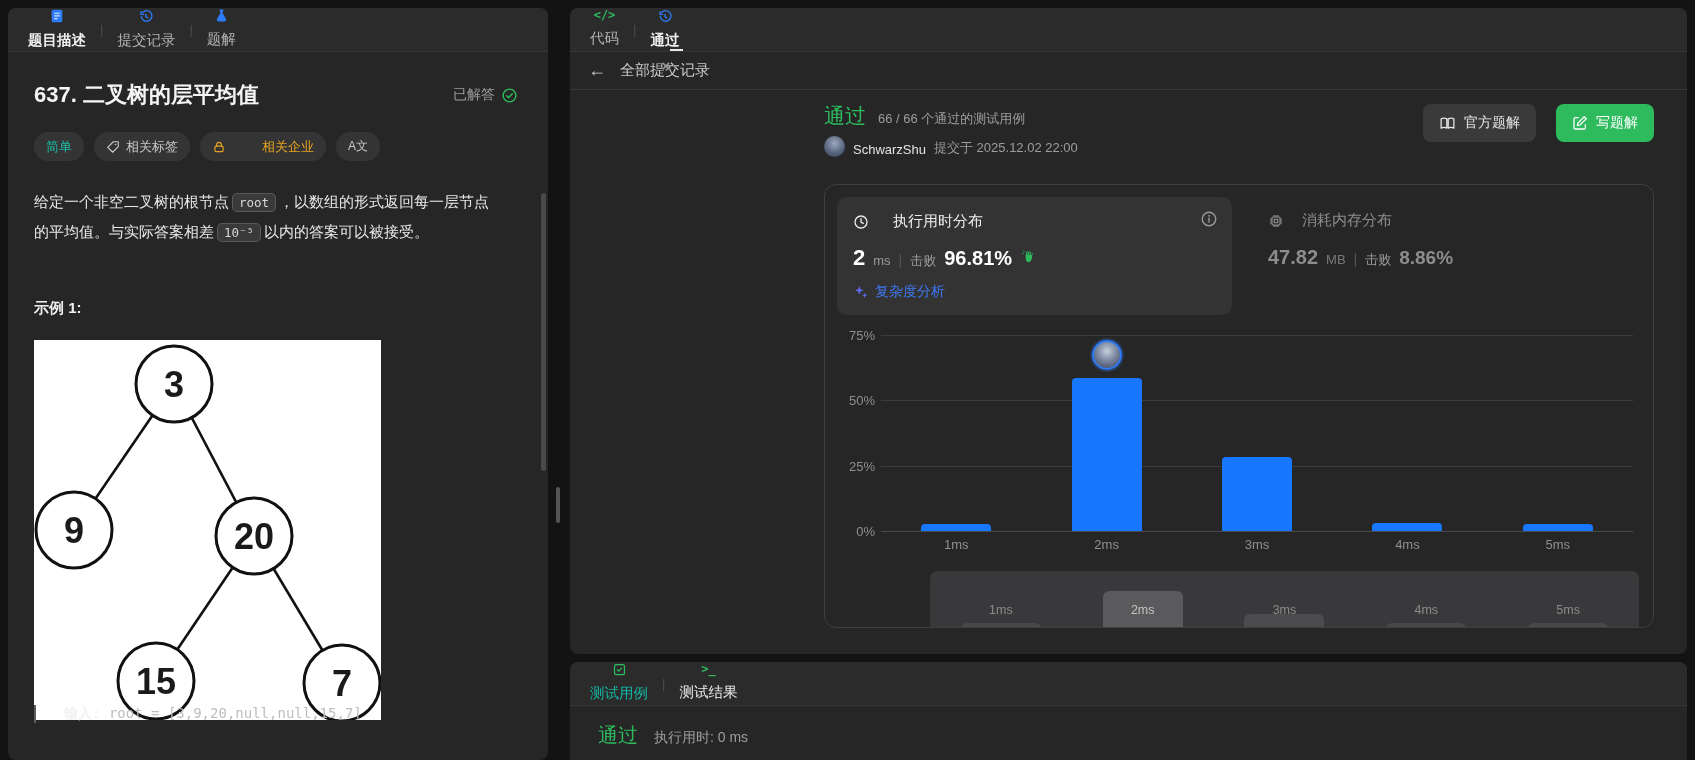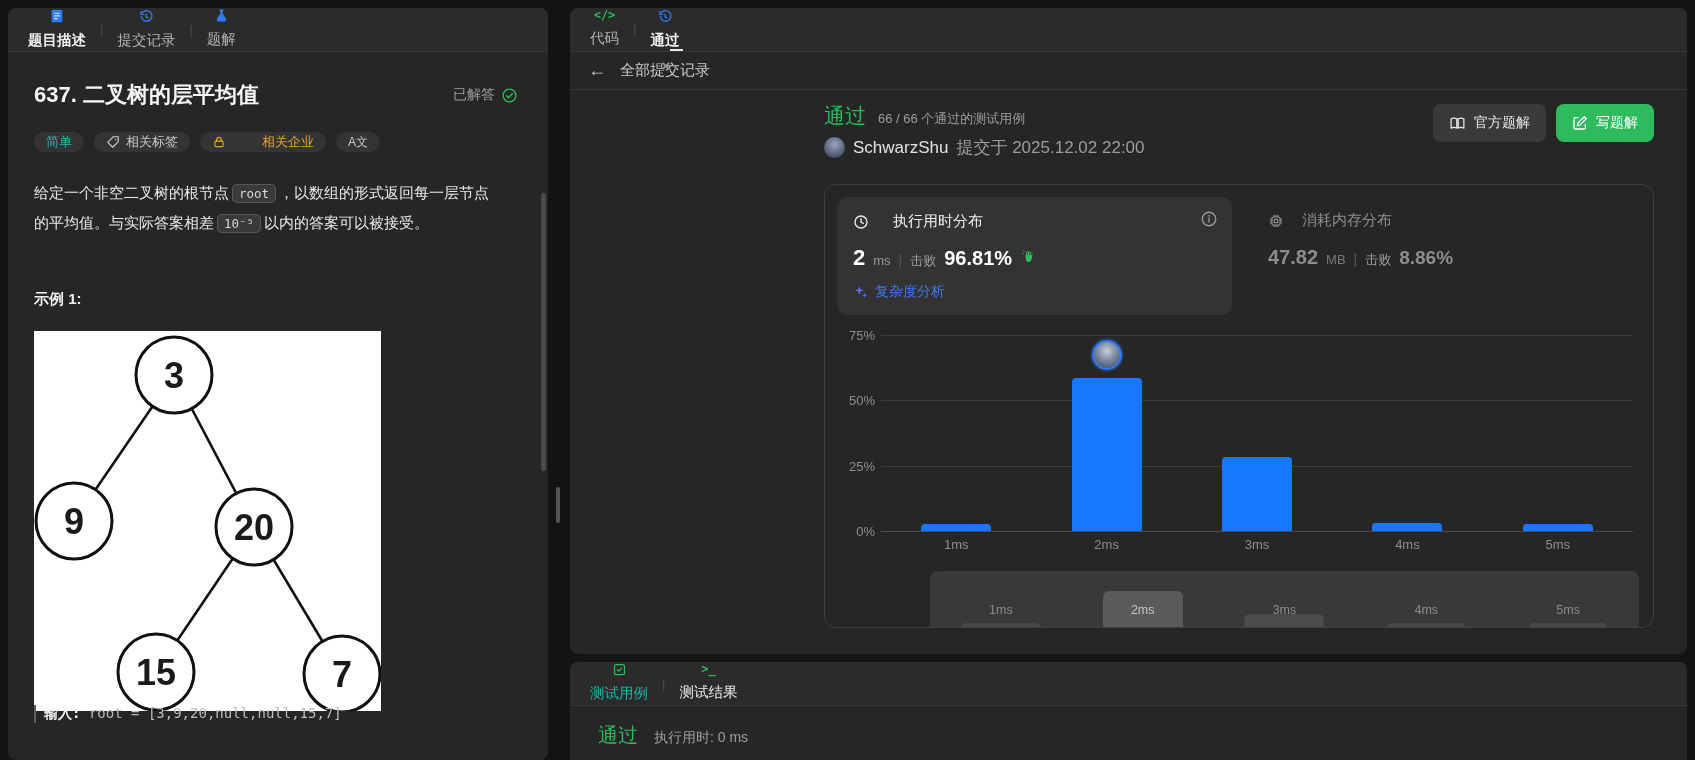--- a/index.html
+++ b/index.html
@@ -20,53 +20,53 @@
   .tab.active .underline { position:absolute; left:24px; right:0; bottom:0; height:2px; background:#e8e8e8; }
   .tab-divider { color:#4d4d4d; font-size:13px; }
   .close-x { color:#9a9a9a; font-size:15px; margin-left:2px; cursor:pointer; }
 
   
   .lp-body { padding:0 26px; position:relative; }
   .lp-title-row { display:flex; justify-content:space-between; align-items:center; margin-top:28px; }
   .lp-title { font-size:22px; font-weight:bold; color:#f5f5f5; }
   .solved { display:flex; align-items:center; gap:6px; color:#9d9d9d; font-size:14px; margin-right:4px; }
   .pill-row { display:flex; gap:10px; margin-top:22px; }
-  .pill { display:flex; align-items:center; gap:6px; height:20px; padding:0 12px;
+  .pill { display:flex; align-items:center; gap:6px; height:29px; padding:0 12px;
     background:#343434; border-radius:14px; font-size:13px; color:#c9c9c9; cursor:pointer; }
   .pill.easy { color:#1fbba6; }
   .pill.company { color:#e7a41f;gap:36px; }
   .desc { margin-top:26px; font-size:15px; line-height:29px; color:#e8e8e8; max-width:470px; }
   .chip { font-family:"DejaVu Sans Mono","Liberation Mono",monospace; font-size:12.5px;
     background:#3a3a3a; border:1px solid rgba(255,255,255,0.16); border-radius:5px;
     padding:1px 6px; color:#d7d7d7; margin:0 3px; }
   .example-h { margin-top:52px; font-size:15px; font-weight:bold; color:#f0f0f0; }
   .tree-wrap { margin-top:22px; width:347px; height:380px; background:#ffffff; }
   .io-line { position:absolute; left:26px; top:697px; border-left:2px solid #5e5e5e;
-    padding-left:8px; font-family:"DejaVu Sans Mono","Liberation Mono",monospace;
+    padding-left:28px; font-family:"DejaVu Sans Mono","Liberation Mono",monospace;
     font-size:14px; color:#bdbdbd; white-space:nowrap; }
   .io-line b { color:#f2f2f2; }
   .lp-scrollbar { position:absolute; right:2px; top:185px; width:5px; height:278px;
     background:#4a4a4a; border-radius:3px; }
   .resize-handle { position:absolute; left:556px; top:487px; width:4px; height:36px;
     background:#555; border-radius:2px; cursor:col-resize; }
 
   
   .rp-header { display:flex; align-items:center; gap:14px; height:38px; padding:0 18px;
     border-bottom:1px solid #383838; color:#c9c9c9; font-size:15px; }
   .back-arrow { font-size:18px; cursor:pointer; color:#c9c9c9; }
   .rp-content { position:relative; height:556px; }
   .sub-status-row { position:absolute; left:254px; top:12px; display:flex; align-items:baseline; gap:12px; }
   .sub-status { color:#2dbb5e; font-size:21px; }
   .sub-cases { color:#9d9d9d; font-size:13px; }
-  .sub-author-row { position:absolute; left:254px; top:46px; display:flex; align-items:center; gap:8px;
-    font-size:17px; color:#9d9d9d; }
+  .sub-author-row { position:absolute; left:254px; top:46px; display:flex; align-items:flex-end; gap:8px;
+    font-size:13px; color:#9d9d9d; }
   .sub-author-row .name { color:#e3e3e3; }
   .avatar-sm { width:21px; height:21px; border-radius:50%;
     background:radial-gradient(circle at 50% 35%, #9aa7bd 0%, #5a6780 55%, #323b52 100%); }
-  .btn-row { position:absolute; right:33px; top:14px; display:flex; gap:10px; }
+  .btn-row { position:absolute; right:33px; top:14px; display:flex; gap:20px; }
   .btn { display:flex; align-items:center; gap:8px; height:38px; padding:0 16px;
     border-radius:8px; font-size:14px; cursor:pointer; border:none; }
   .btn.ghost { background:#3a3a3a; color:#e6e6e6; }
   .btn.primary { background:#2dbb5e; color:#ffffff; }
 
   .sub-card { position:absolute; left:254px; top:94px; width:830px; height:444px;
     border:1px solid #3f3f3f; border-radius:12px; overflow:hidden; }
   .stat-block { position:absolute; left:12px; top:12px; width:395px; height:118px;
     background:#333333; border-radius:10px; padding:15px 16px; cursor:pointer; }
   .stat-title { display:flex; align-items:center; gap:24px; font-size:15px; color:#ececec; }

